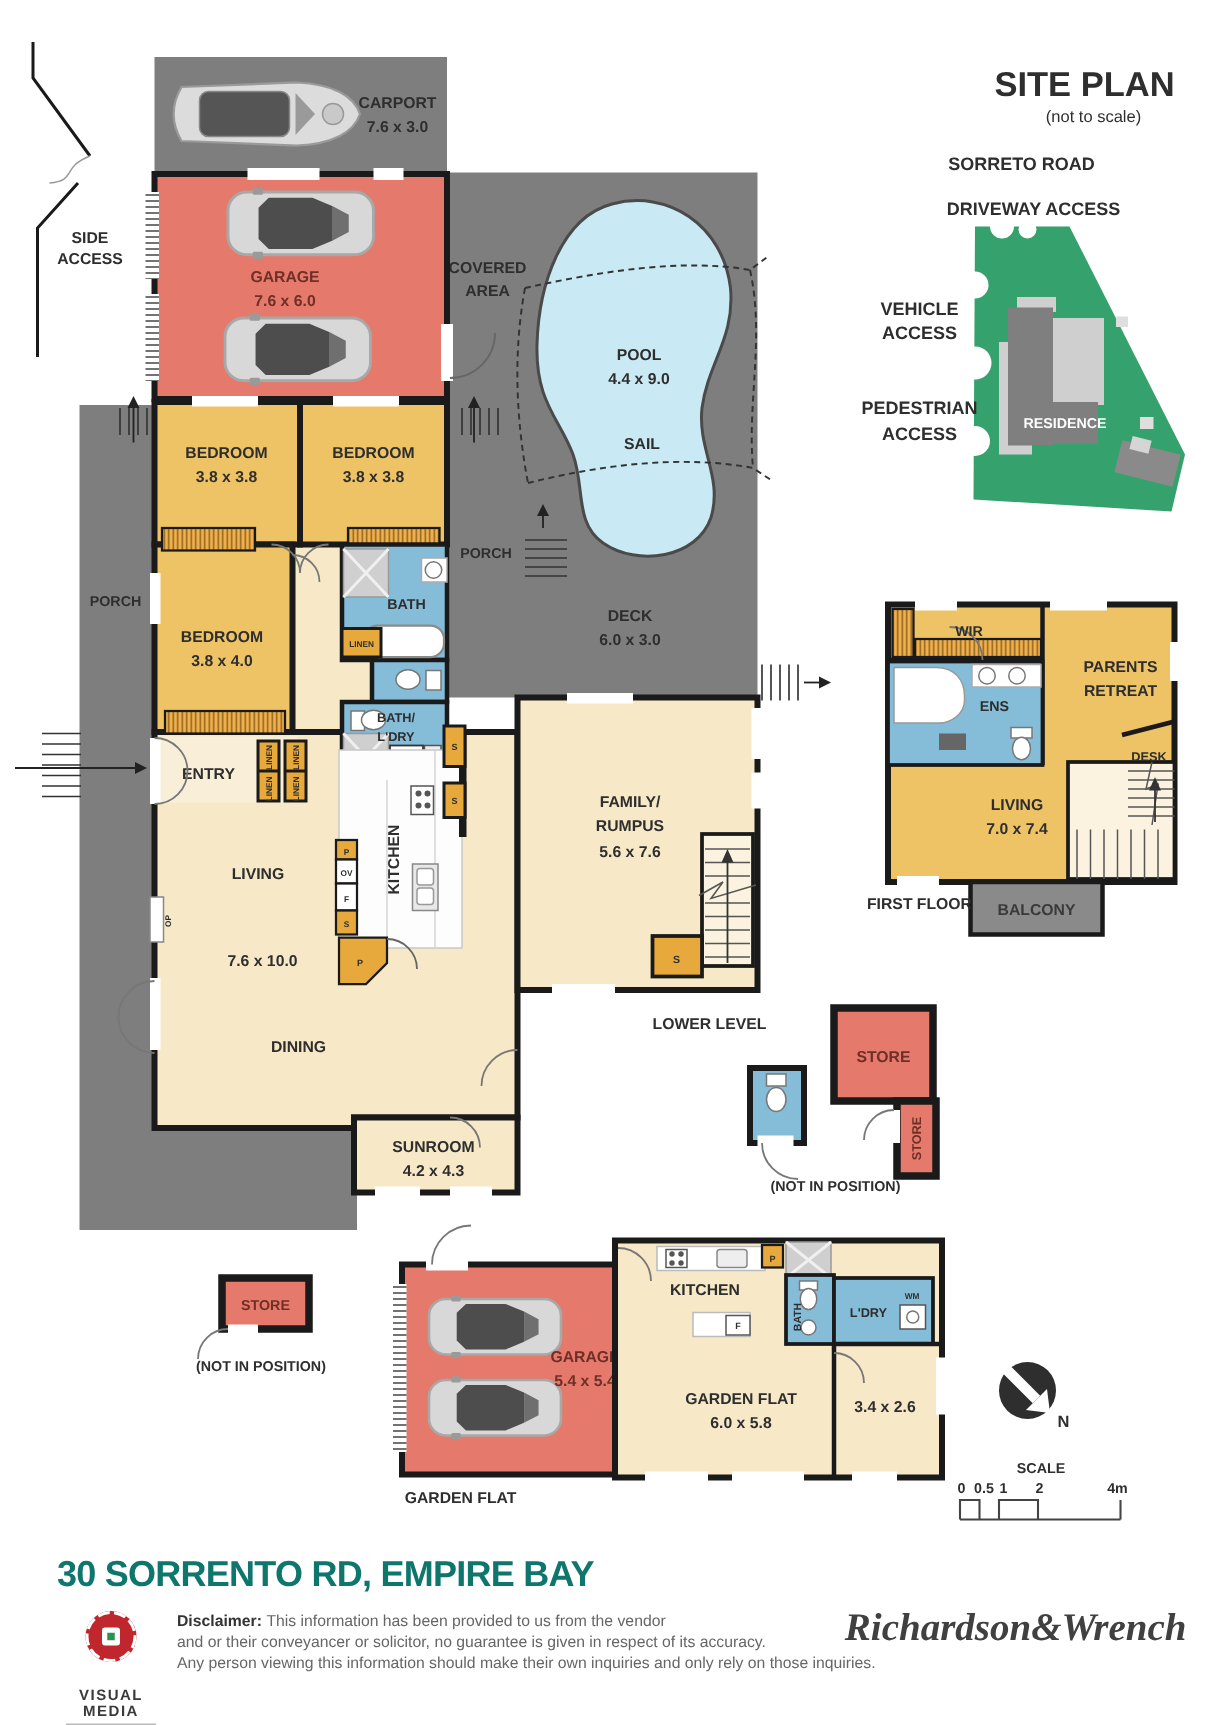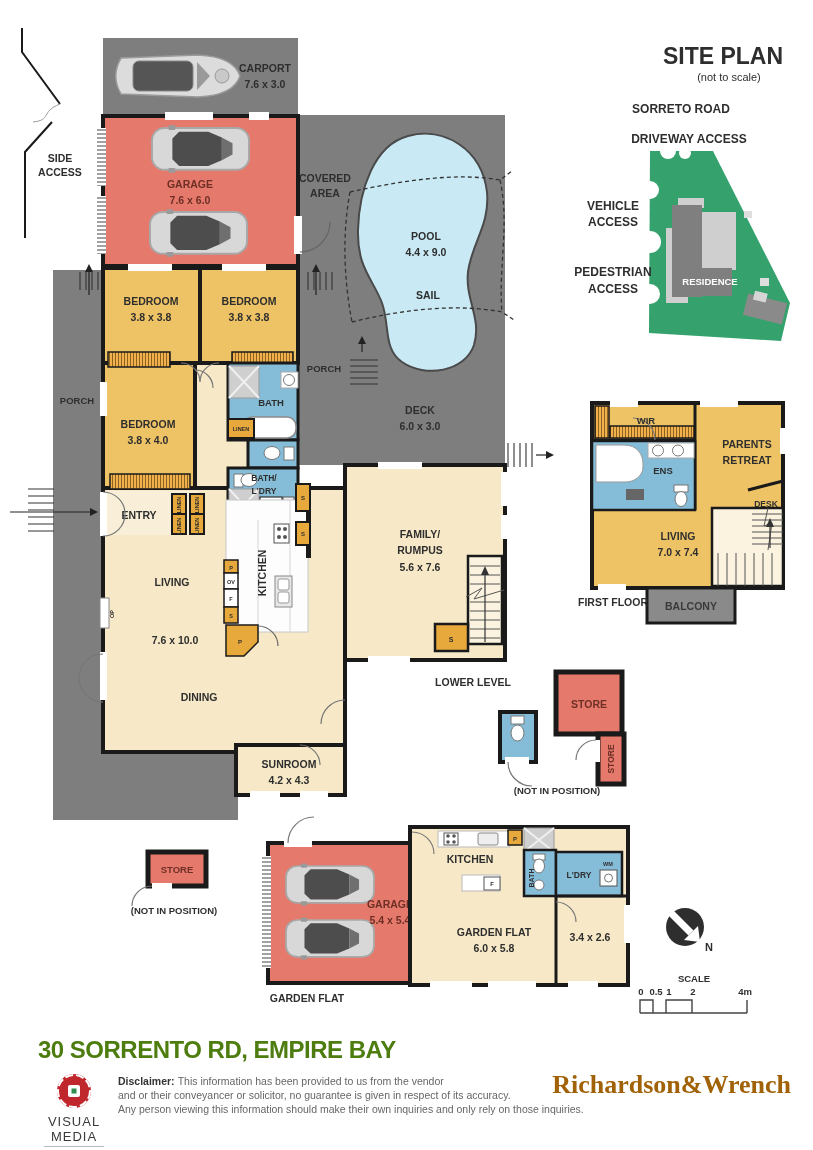--- a/index.html
+++ b/index.html
@@ -3,29 +3,29 @@
 <meta charset="utf-8">
 <style>
   html,body{margin:0;padding:0;background:#fff;}
   #page{position:relative;width:813px;height:1150px;background:#fff;overflow:hidden;
         font-family:"Liberation Sans",sans-serif;}
   svg text{font-family:"Liberation Sans",sans-serif;font-weight:bold;fill:#2e2e2e;text-anchor:middle;}
   .s23{font-size:23px}.s12{font-size:12px}.s11{font-size:11px}.s10{font-size:10.5px}
   .s9{font-size:9.5px}.s8{font-size:8.5px}.s7{font-size:7px}.s6{font-size:6px}.s5{font-size:5.5px}
   .sW{fill:#ffffff}.red{fill:#6e2f26}.gry{fill:#3a3a3a}
   .footer{position:absolute;left:0;top:1030px;width:813px;height:120px;}
-  .address{position:absolute;left:38px;top:6px;font-size:24px;font-weight:bold;color:#4d7c0f;
+  .address{position:absolute;left:38px;top:6px;font-size:24px;font-weight:bold;color:#0f766e;
            letter-spacing:-0.5px;}
   .vm{position:absolute;left:44px;top:42px;width:60px;text-align:center;}
-  .vm-text{font-size:13px;font-weight:normal;color:#3a3a3a;letter-spacing:1px;margin-top:0;}
+  .vm-text{font-size:10px;font-weight:bold;color:#3a3a3a;letter-spacing:1px;margin-top:10px;}
   .vm-rule{height:2px;border-top:1px solid #bbb;margin-top:2px;}
   .disc{position:absolute;left:106px;top:44px;width:470px;font-size:10.5px;line-height:14px;color:#666;margin-left:12px;}
   .dbold{font-weight:bold;color:#333;margin-right:3px;}
   .brand{position:absolute;right:22px;top:40px;font-family:"Liberation Serif",serif;
-         font-weight:bold;font-size:26px;color:#a16207;}
+         font-weight:bold;font-size:26px;color:#404040;font-style:italic;}
 </style>
 </head>
 <body>
 
 <div id="page">
 <svg width="813" height="1030" viewBox="0 0 813 1030">
   <defs>
     <pattern id="hatch" width="3" height="10" patternUnits="userSpaceOnUse">
       <rect width="3" height="10" fill="#f2b04c"></rect>
       <line x1="1.5" y1="0" x2="1.5" y2="10" stroke="#8a6420" stroke-width="1"></line>

